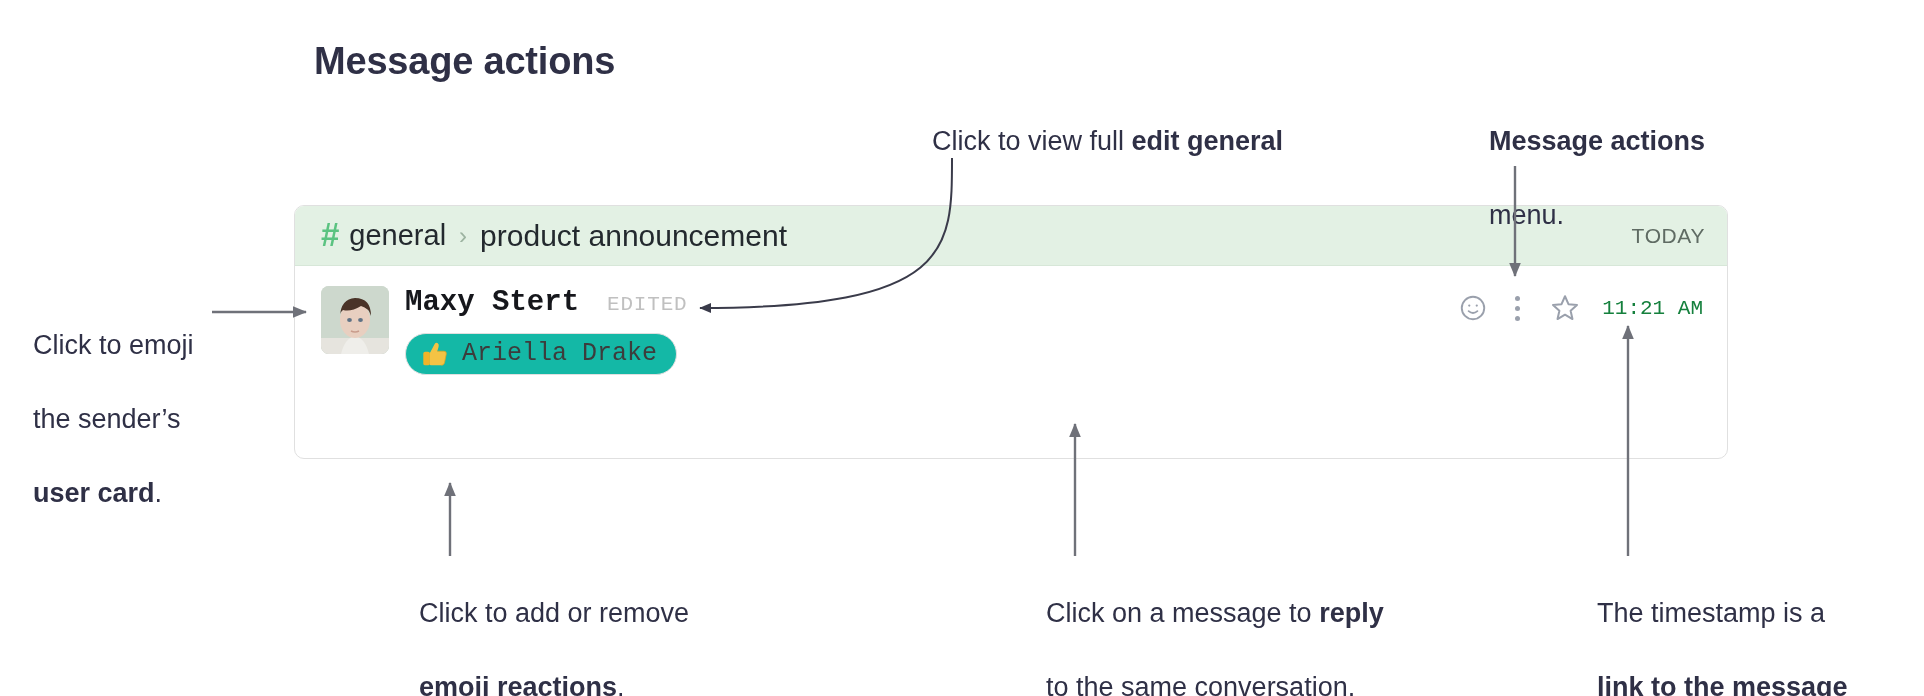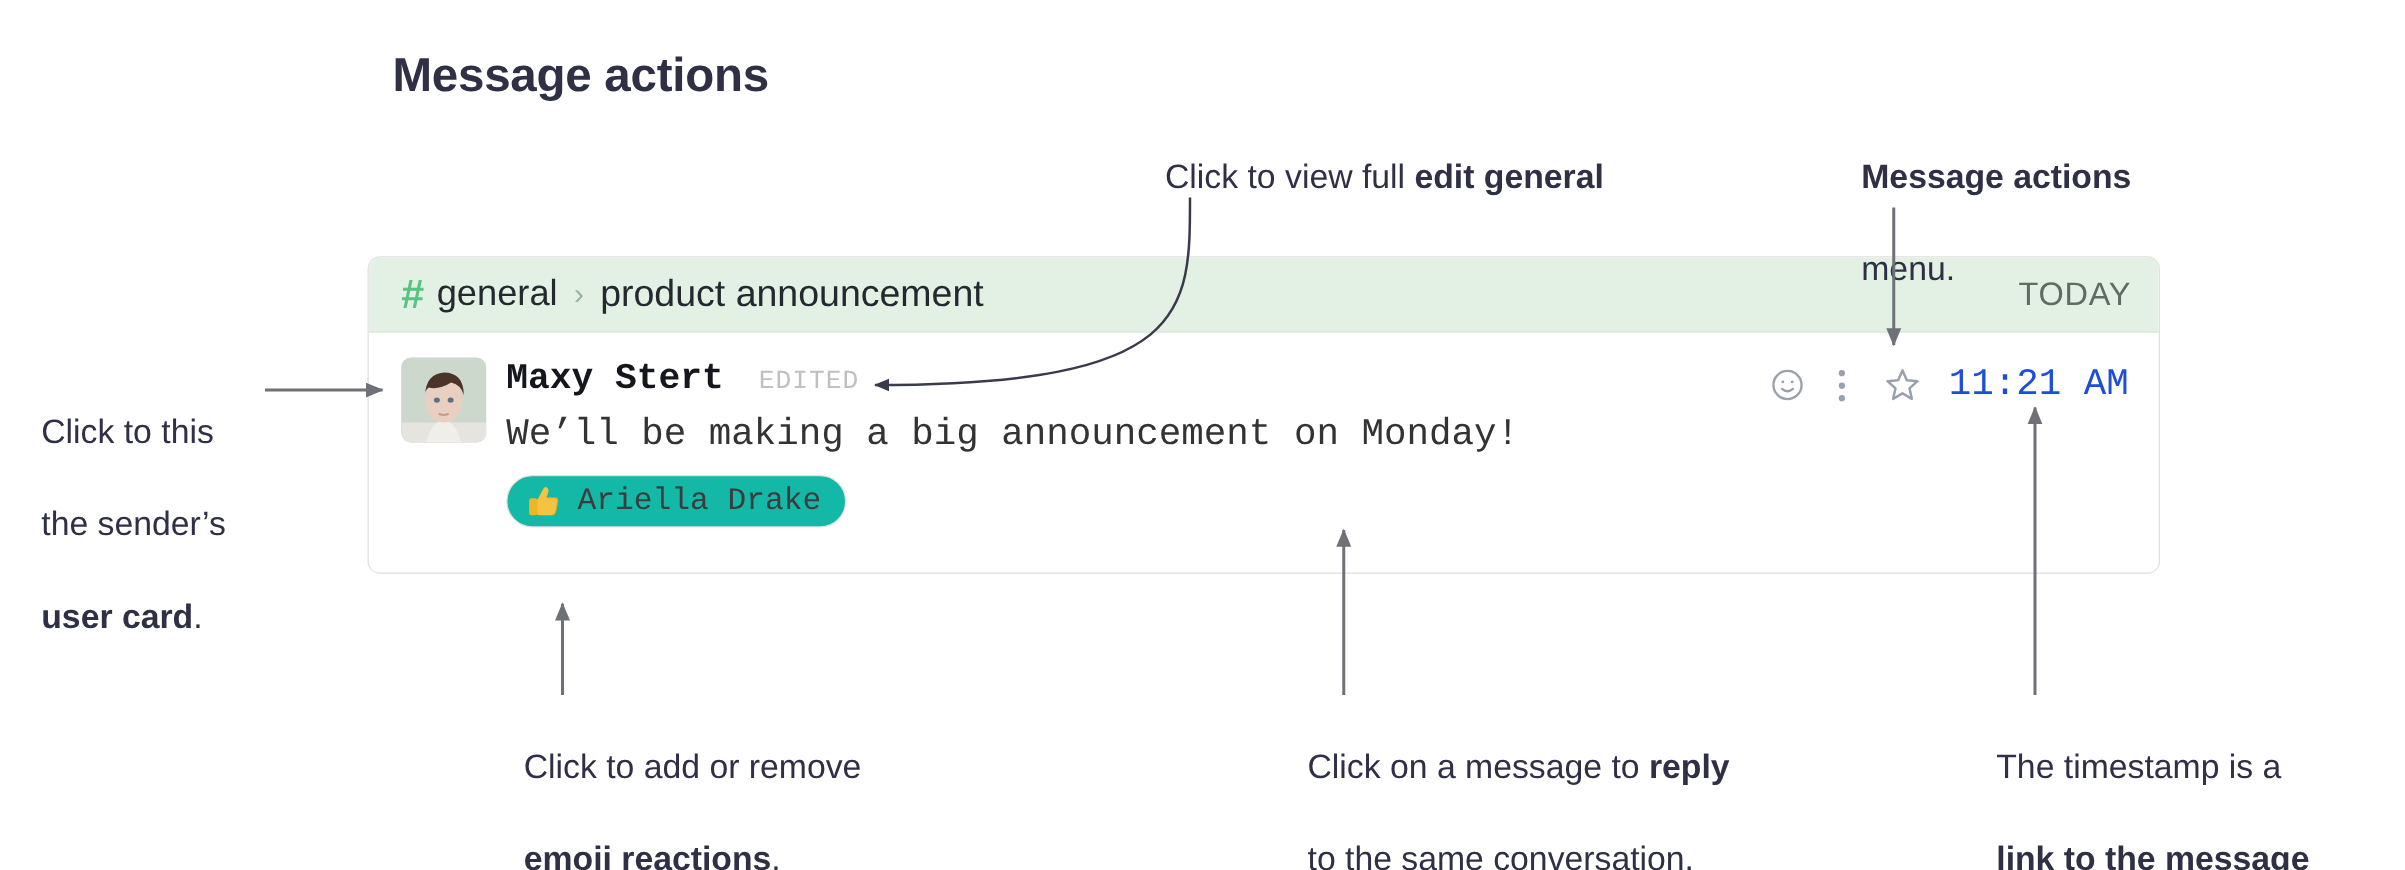--- a/index.html
+++ b/index.html
@@ -92,21 +92,21 @@
     margin: 0 13px;
     line-height: 1;
   }
   #topic-name {
     font-size: 30px;
     color: #23292e;
     font-weight: 400;
   }
   #today-label {
     margin-left: auto;
-    font-size: 26px;
+    font-size: 21px;
     letter-spacing: 0.6px;
     color: #5f6b63;
   }
 
   
   #message-row {
     display: flex;
     padding: 20px 24px 0 26px;
     position: relative;
     font-family: Liberation Mono, monospace;
@@ -191,22 +191,22 @@
   #menu-action   { width: 42px; height: 40px; }
   #star-action   { width: 54px; height: 40px; }
   .dot {
     width: 5px; height: 5px;
     background: #9aa0ac;
     border-radius: 50%;
     margin: 2.5px 0;
   }
   #menu-action .dots { display: flex; flex-direction: column; align-items: center; }
   #timestamp {
-    font-size: 30px;
-    color: #1d4ed8;
+    font-size: 21px;
+    color: #15803d;
     margin-left: 10px;
     white-space: nowrap;
   }
 </style>
 </head>
 <body>
 
 <div class="abs" id="page-title">Message actions</div>
 
 <div class="abs" id="message-card">
@@ -232,21 +232,20 @@
         <ellipse cx="39.5" cy="34" rx="2.4" ry="2.1" fill="#5e7184"></ellipse>
         <path d="M30 45 Q34 47 38 45" stroke="#c99c8c" stroke-width="1.6" fill="none"></path>
       </svg>
     </div>
 
     <div id="message-content">
       <div id="sender-line">
         <span id="sender-name">Maxy Stert</span>
         <span id="edited-badge">EDITED</span>
       </div>
-      <div id="message-text">We’ll be making a big announcement on Monday!</div>
       <div id="reaction-row">
         <div id="reaction-pill">
           <span id="reaction-emoji">
             <svg viewBox="0 0 32 32" xmlns="http://www.w3.org/2000/svg">
               <path d="M11 14 L15.5 5.5 Q17 3 19 4.5 Q20.6 5.8 19.8 8.4 L18.4 13 L25.5 13 Q28.5 13 28 16 L26.2 25 Q25.7 28 22.7 28 L12 28 Q10 28 10 26 L10 15 Z" fill="#f4c344"></path>
               <rect x="3.5" y="13.5" width="7" height="14.5" rx="2" fill="#f0b429"></rect>
               <path d="M18.4 13 L25.5 13 Q28.5 13 28 16 L26.2 25 Q25.7 28 22.7 28" fill="none" stroke="#e0a61f" stroke-width="0.8"></path>
             </svg>
           </span>
           <span id="reaction-label">Ariella Drake</span>
@@ -284,21 +283,21 @@
 <div class="abs annotation" id="ann-edit-history">
   <span>Click to view full </span><b>edit general</b><br>
 </div>
 
 <div class="abs annotation" id="ann-actions-menu">
   <b>Message actions</b><br>
   <span>menu.</span>
 </div>
 
 <div class="abs annotation" id="ann-user-card">
-  <span>Click to this</span><br>
+  <span>Click to emoji</span><br>
   <span>the sender’s</span><br>
   <b>user card</b><span>.</span>
 </div>
 
 <div class="abs annotation" id="ann-reactions">
   <span>Click to add or remove</span><br>
   <b>emoji reactions</b><span>.</span>
 </div>
 
 <div class="abs annotation" id="ann-reply">

